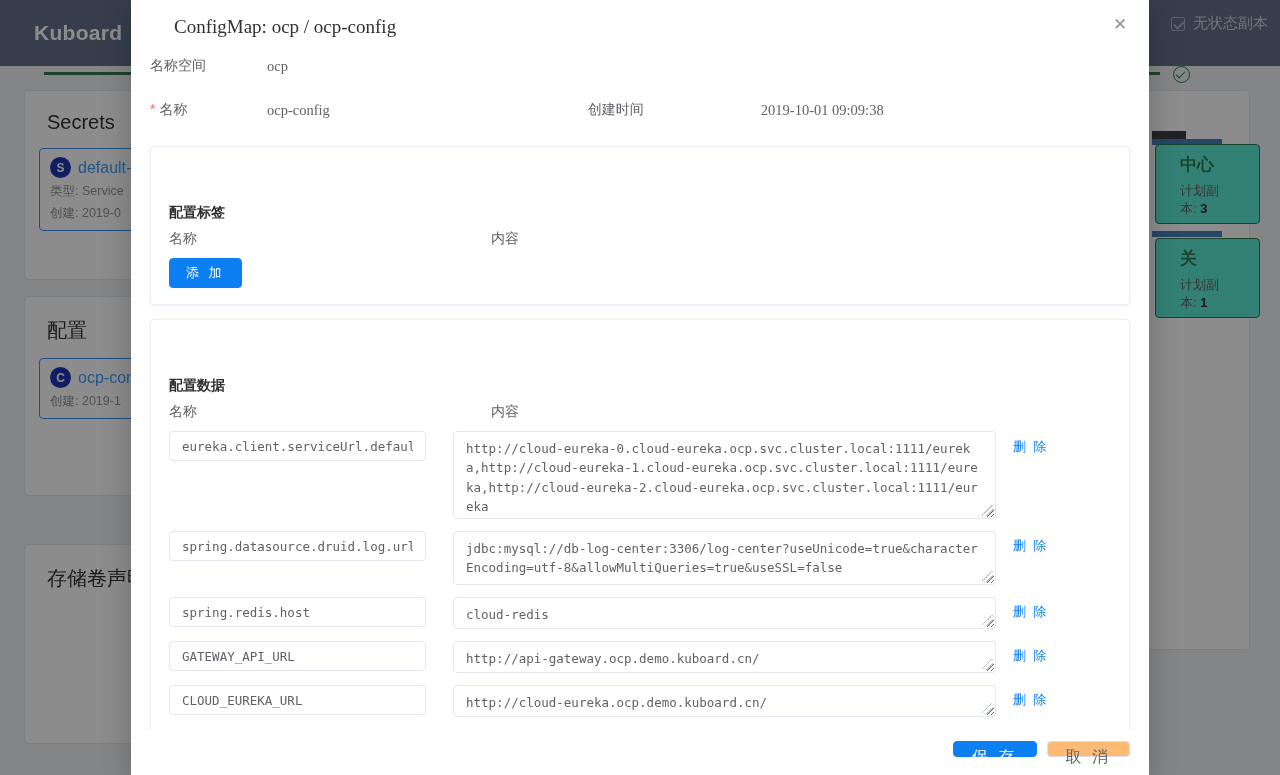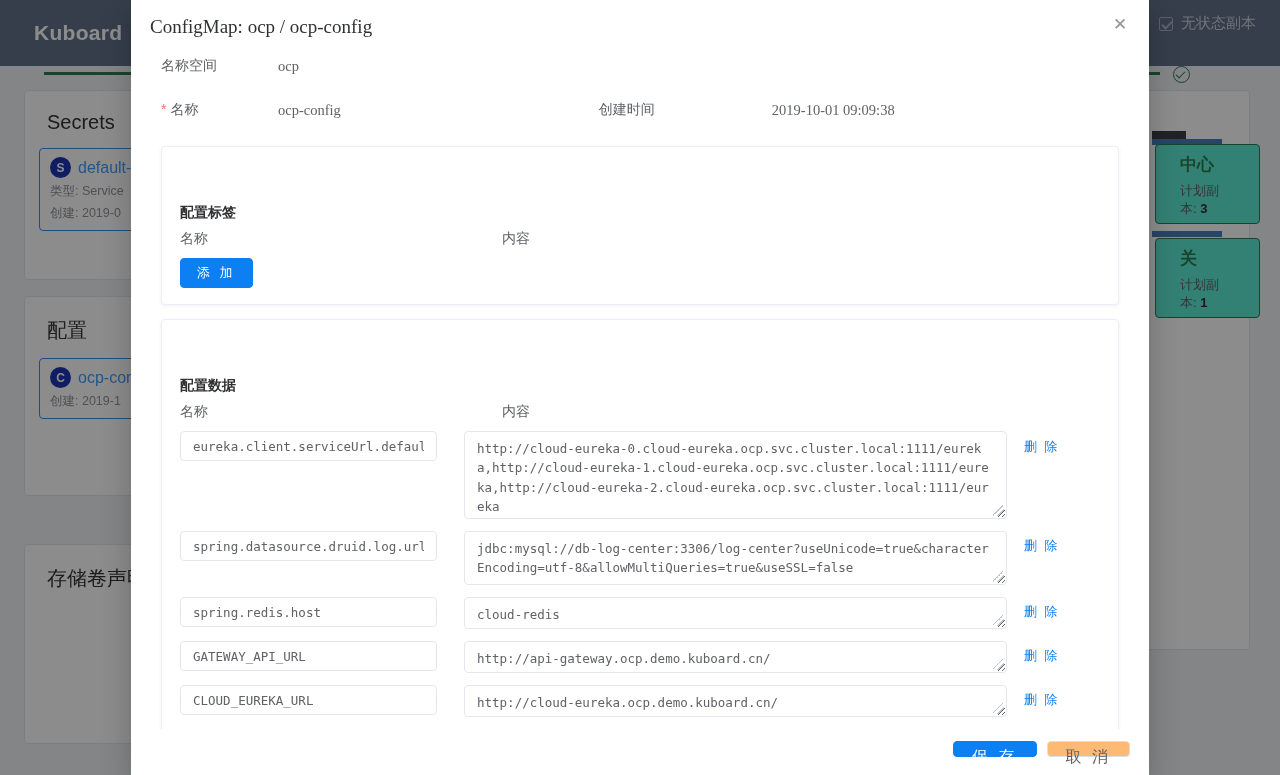--- a/index.html
+++ b/index.html
@@ -24,21 +24,21 @@
   .bg-brand {
     color: #ffffff; font-size: 21px; font-weight: bold;
     margin-left: 34px; letter-spacing: .3px;
   }
   .bg-top-link-group {
     margin-left: 36px; display: flex; flex-direction: column;
     align-items: center; font-size: 13px; color: #d5dbe4; line-height: 1.55;
   }
   .bg-top-sub { color: #5ab0f7; font-size: 12px; display:flex; gap:4px; align-items:center;}
   .bg-topbar-right {
-    position: absolute; right: 24px; top: 14px;
+    position: absolute; right: 12px; top: 14px;
     display: flex; align-items: center; gap: 8px;
     color: #c9d1dd; font-size: 15px;
   }
   .bg-check-box {
     width: 14px; height: 14px; border: 1px solid #a8b3c4;
     border-radius: 2px; display:inline-block; position: relative;
   }
   .bg-check-box::after{
     content:""; position:absolute; left:4px; top:1px; width:4px;height:8px;
     border:solid #a8b3c4; border-width:0 2px 2px 0; transform:rotate(45deg);
@@ -96,34 +96,34 @@
   
   #dialog {
     position: absolute;
     left: 131px; top: 0; width: 1018px; height: 775px;
     background: #ffffff;
     box-shadow: 0 8px 28px rgba(0,0,0,.22);
     display: flex; flex-direction: column;
   }
   .dlg-header {
     padding: 16px 32px 6px 19px;
-    position: relative; flex: none;
+    position: relative; flex: none; margin-left: 24px;
   }
   .dlg-title {
     font-family: "Liberation Serif", "DejaVu Serif", serif;
     font-size: 19px; color: #303133;
   }
   .dlg-close {
     position: absolute; top: 14px; right: 18px;
     width: 22px; height: 22px; cursor: pointer;
     color: #909399; font-size: 17px; line-height: 22px; text-align: center;
   }
   .dlg-body {
     flex: 1 1 auto; overflow: hidden;
-    padding: 0 30px;
+    padding: 0 19px;
   }
   .dlg-footer {
     flex: none; padding: 12px 19px 18px;
     display: flex; justify-content: flex-end; gap: 10px;
   }
 
   
   .meta-row { display: flex; align-items: center; height: 44px; }
   .meta-label {
     width: 117px; font-size: 14px; color: #606266; flex: none;

